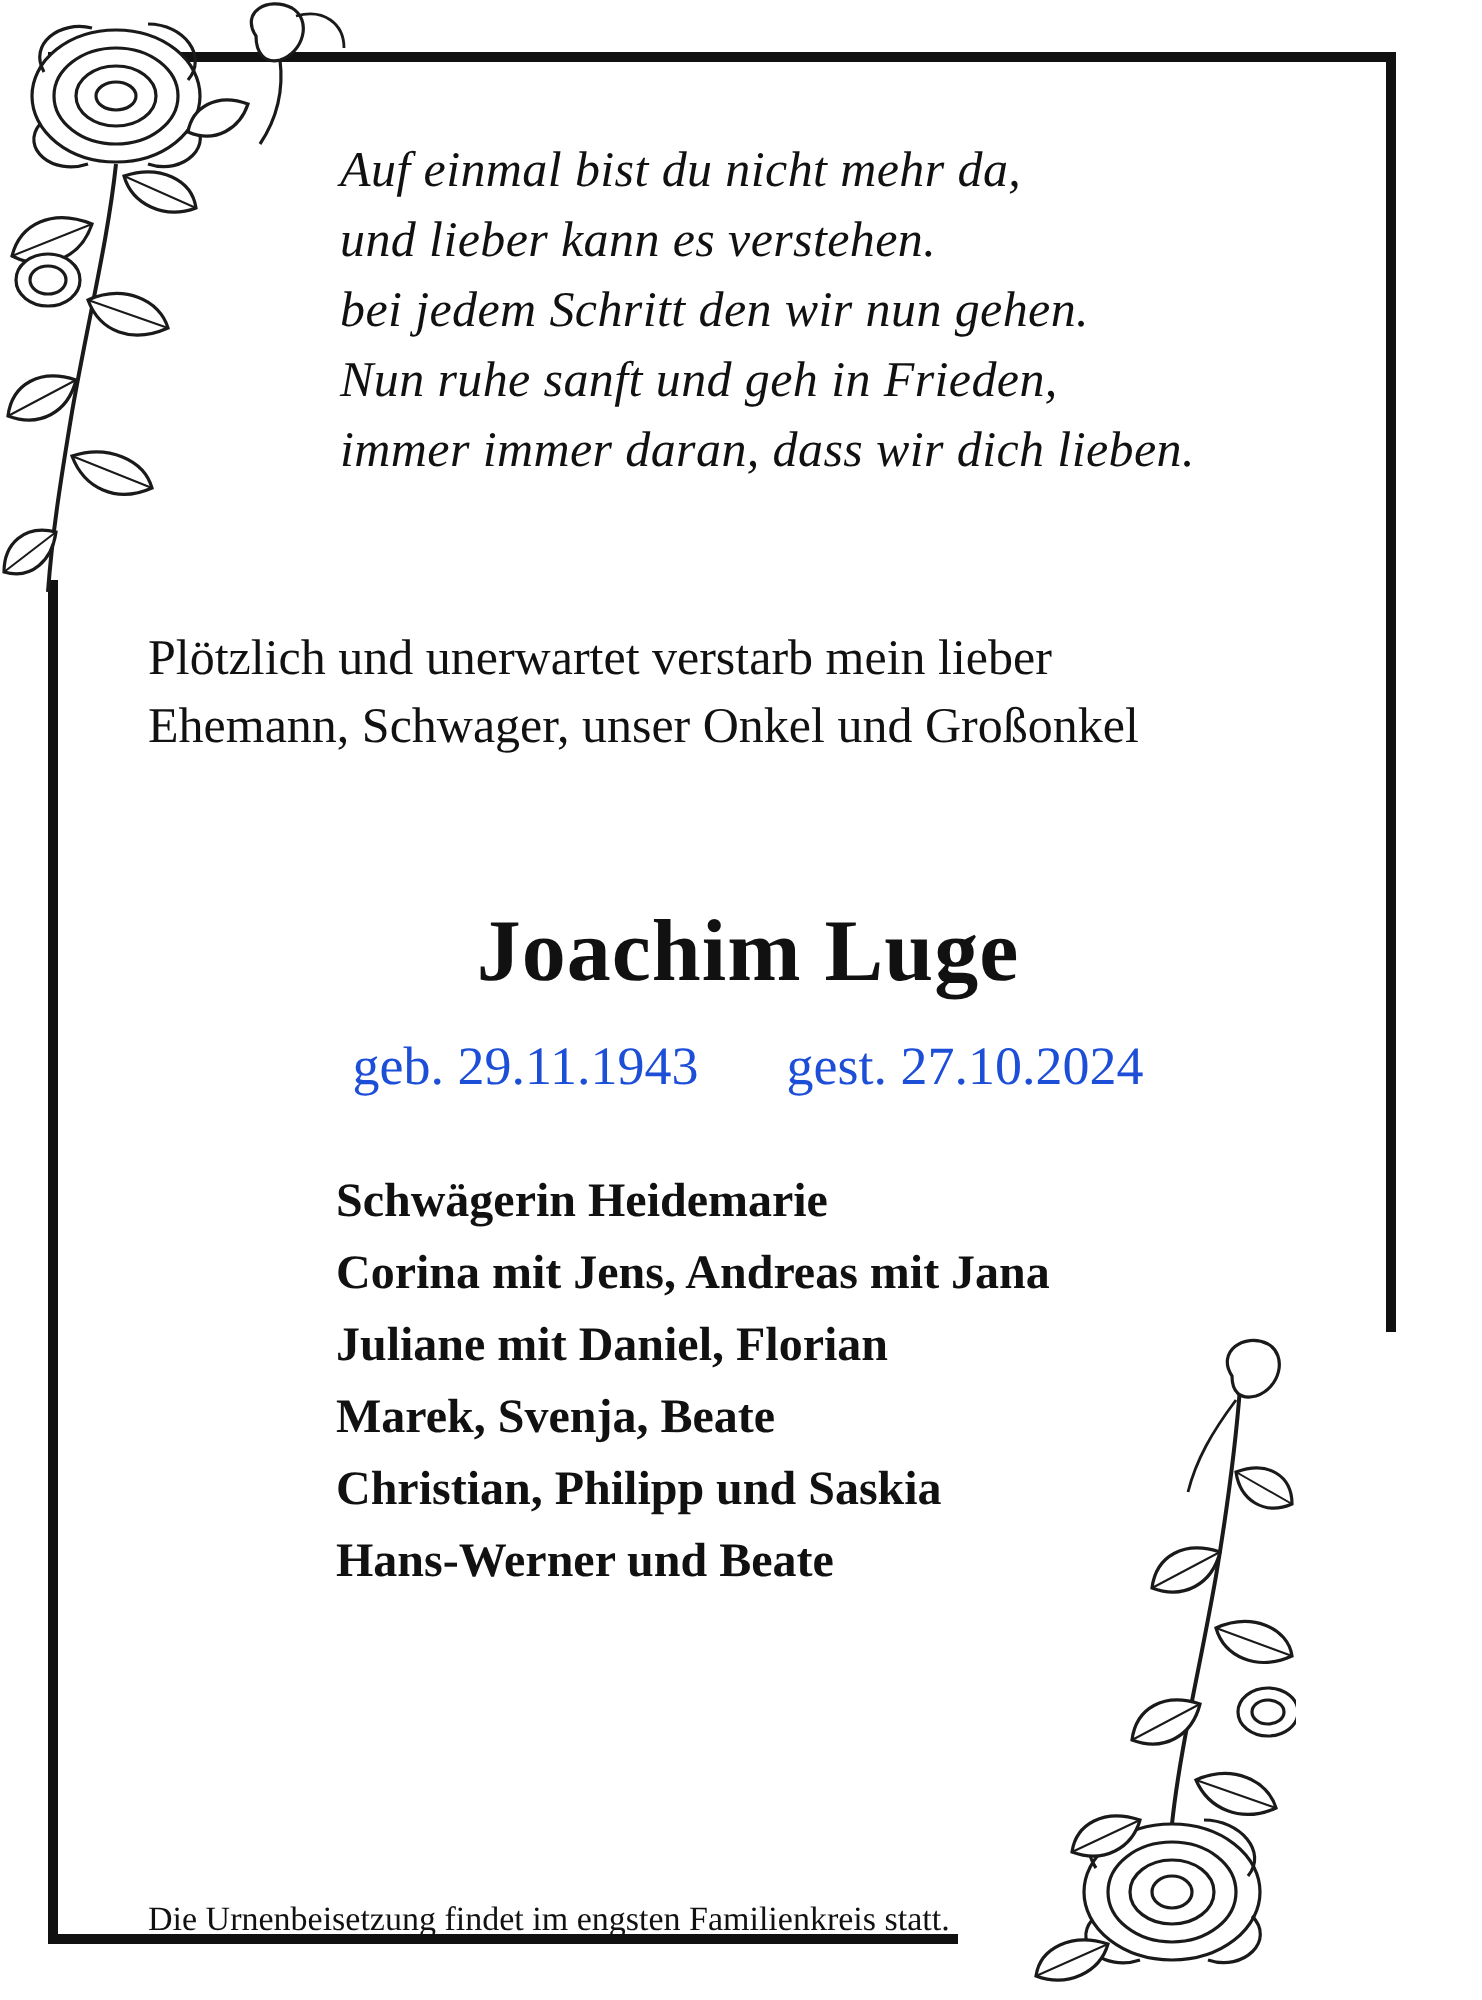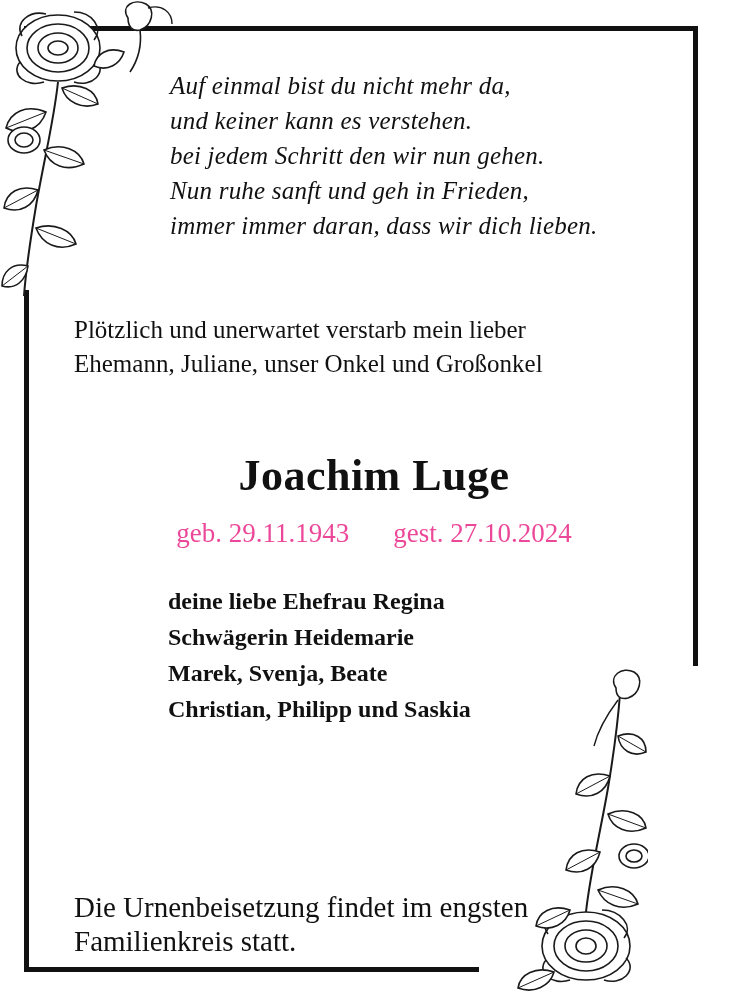--- a/index.html
+++ b/index.html
@@ -119,41 +119,41 @@
     color: #111111;
   }
 
   .dates {
     position: absolute;
     left: 74px;
     top: 518px;
     width: 600px;
     text-align: center;
     font-size: 27px;
-    color: #ec4899;
+    color: #1d4ed8;
   }
   .dates .gap { display: inline-block; width: 44px; }
 
   .family {
     position: absolute;
     left: 168px;
     top: 583px;
     width: 520px;
     font-size: 24px;
     font-weight: bold;
     line-height: 36px;
     color: #111111;
   }
 
   .closing {
     position: absolute;
     left: 74px;
-    top: 890px;
+    top: 943px;
     width: 520px;
-    font-size: 29px;
+    font-size: 17px;
     line-height: 34px;
     color: #111111;
   }
 </style>
 </head>
 <body>
 
 <div class="obituary">
 
   <div class="frame-top"></div>
@@ -227,37 +227,39 @@
       <path d="M60 328 L96 312" stroke-width="1"></path>
       <path d="M112 250 C94 244 80 252 78 266 C94 272 108 264 112 250 Z" fill="#ffffff"></path>
       <path d="M78 266 L112 250" stroke-width="1"></path>
     </g>
   </svg>
 
   <div class="content">
 
     <div class="poem">
       <div>Auf einmal bist du nicht mehr da,</div>
-      <div>und keiner kann es verstehen.</div>
+      <div>und lieber kann es verstehen.</div>
       <div>bei jedem Schritt den wir nun gehen.</div>
       <div>Nun ruhe sanft und geh in Frieden,</div>
       <div>immer immer daran, dass wir dich lieben.</div>
     </div>
 
-    <div class="intro">Plötzlich und unerwartet verstarb mein lieber Ehemann, Juliane, unser Onkel und Großonkel</div>
+    <div class="intro">Plötzlich und unerwartet verstarb mein lieber Ehemann, Schwager, unser Onkel und Großonkel</div>
 
     <div class="name">Joachim Luge</div>
 
     <div class="dates">
       <span>geb. 29.11.1943</span><span class="gap"></span><span>gest. 27.10.2024</span>
     </div>
 
     <div class="family">
-      <div>deine liebe Ehefrau Regina</div>
       <div>Schwägerin Heidemarie</div>
+      <div>Corina mit Jens, Andreas mit Jana</div>
+      <div>Juliane mit Daniel, Florian</div>
       <div>Marek, Svenja, Beate</div>
       <div>Christian, Philipp und Saskia</div>
+      <div>Hans-Werner und Beate</div>
     </div>
 
     <div class="closing">Die Urnenbeisetzung findet im engsten Familienkreis statt.</div>
 
   </div>
 </div>
 
 </body></html>

